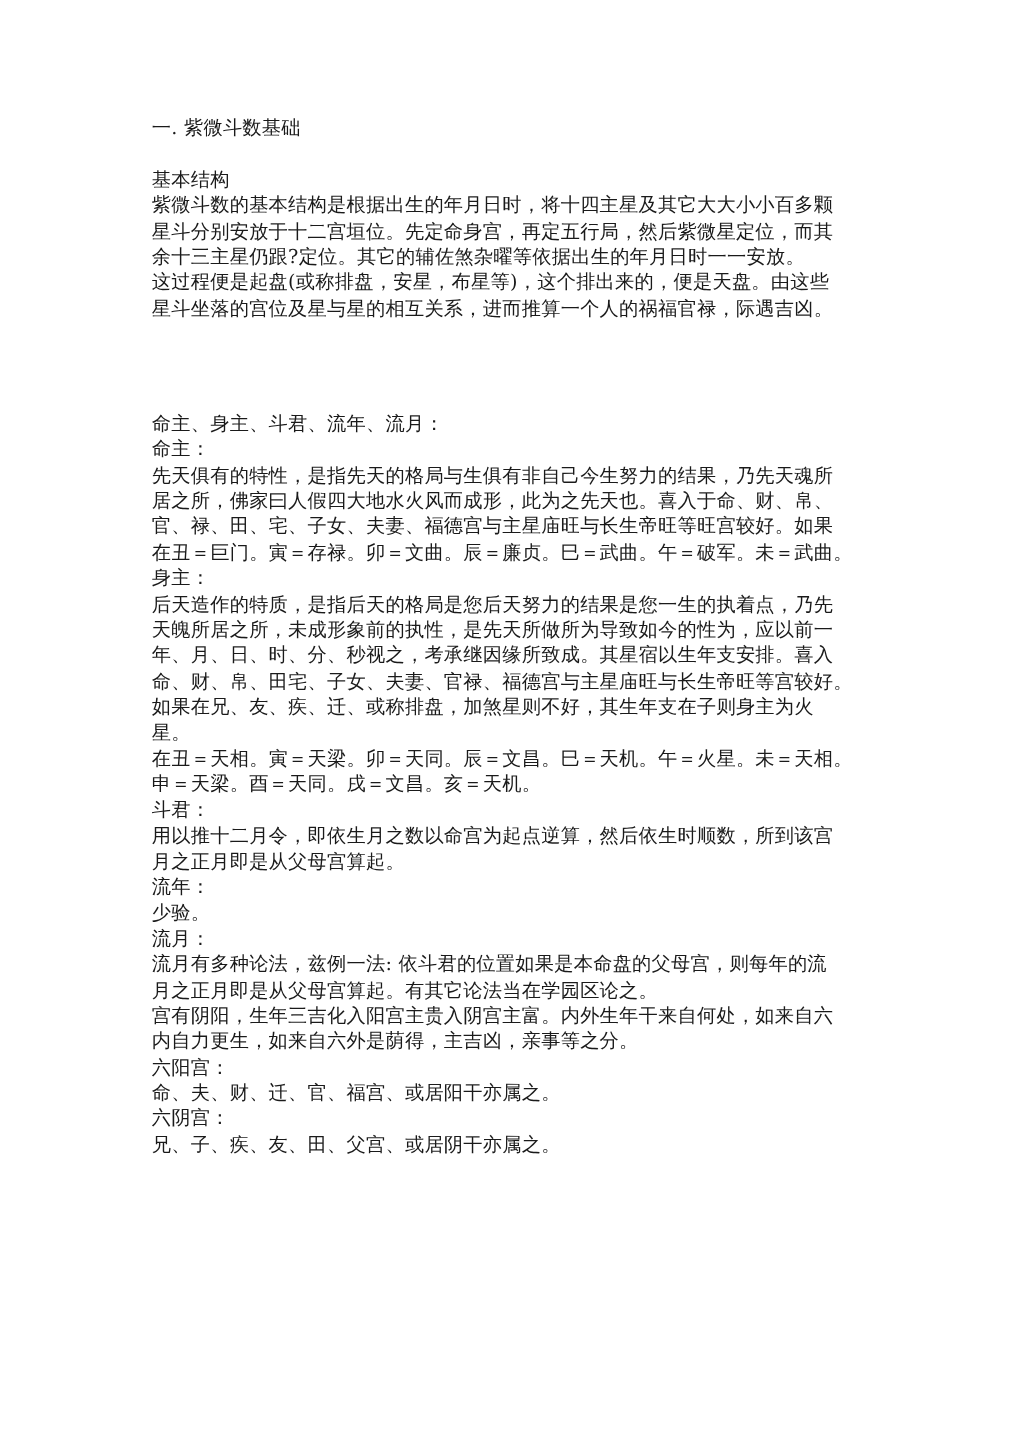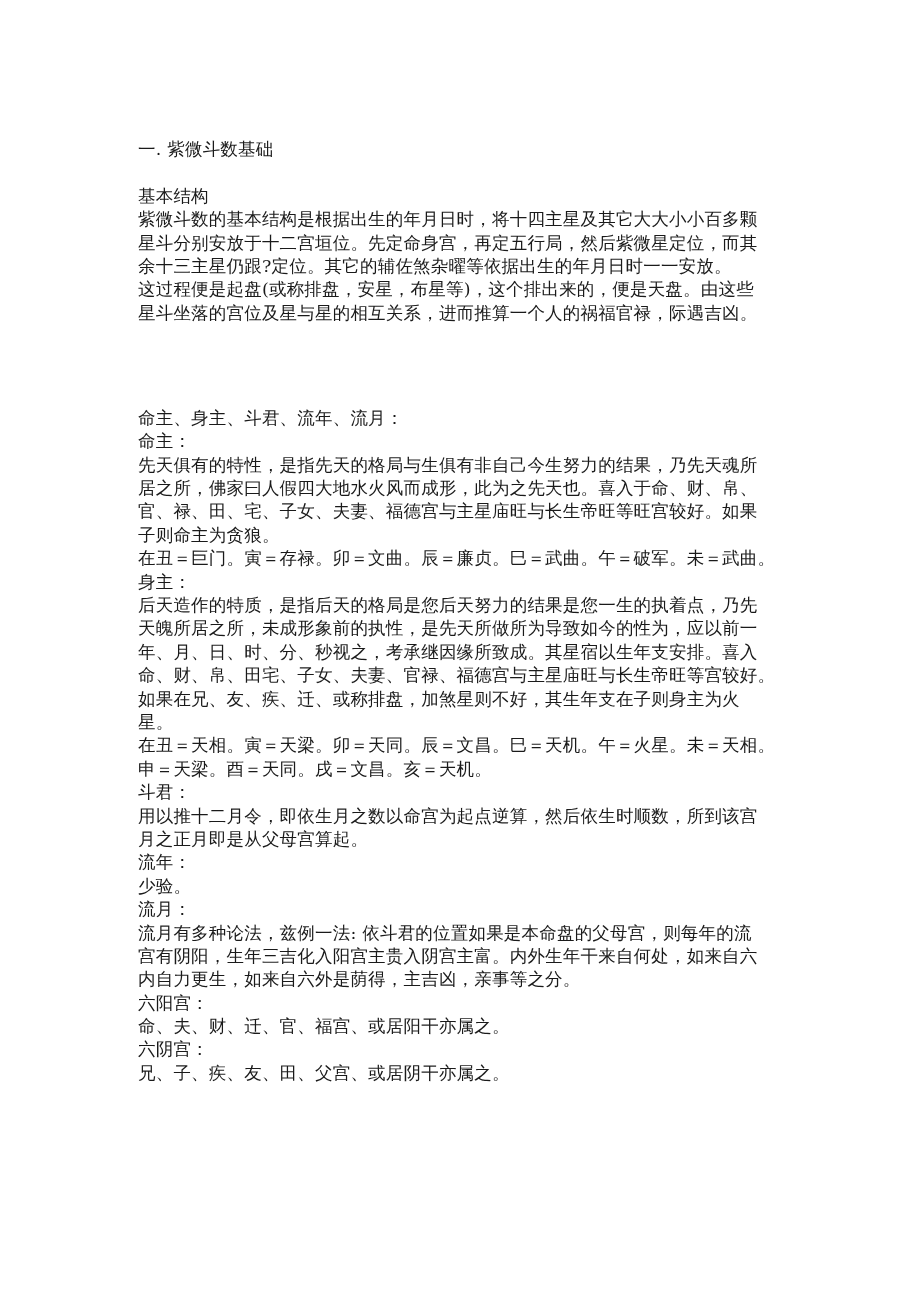--- a/index.html
+++ b/index.html
@@ -13,21 +13,20 @@
       position: relative;
       overflow: hidden;
       font-family: "DejaVu Serif", "Liberation Serif", serif;
       color: #1a1a1a;
     }
     .page {
       position: absolute;
       left: 138px;
       top: 106px;
       width: 650px;
-      margin-top: 32px;
     }
     .line {
       font-size: 17.5px;
       line-height: 23.4px;
       height: 23.4px;
       white-space: nowrap;
       letter-spacing: 0.2px;
     }
     .blank {
       height: 23.4px;
@@ -52,21 +51,20 @@
   <div class="blank"></div>
   <div class="blank"></div>
   <div class="blank-tall"></div>
 
   <div class="line">命主、身主、斗君、流年、流月：</div>
 
   <div class="line">命主：</div>
   <div class="line">先天俱有的特性，是指先天的格局与生俱有非自己今生努力的结果，乃先天魂所</div>
   <div class="line">居之所，佛家曰人假四大地水火风而成形，此为之先天也。喜入于命、财、帛、</div>
   <div class="line">官、禄、田、宅、子女、夫妻、福德宫与主星庙旺与长生帝旺等旺宫较好。如果</div>
-  <div class="line">子则命主为贪狼。</div>
   <div class="line">在丑＝巨门。寅＝存禄。卯＝文曲。辰＝廉贞。巳＝武曲。午＝破军。未＝武曲。</div>
 
   <div class="line">身主：</div>
   <div class="line">后天造作的特质，是指后天的格局是您后天努力的结果是您一生的执着点，乃先</div>
   <div class="line">天魄所居之所，未成形象前的执性，是先天所做所为导致如今的性为，应以前一</div>
   <div class="line">年、月、日、时、分、秒视之，考承继因缘所致成。其星宿以生年支安排。喜入</div>
   <div class="line">命、财、帛、田宅、子女、夫妻、官禄、福德宫与主星庙旺与长生帝旺等宫较好。</div>
   <div class="line">如果在兄、友、疾、迁、或称排盘，加煞星则不好，其生年支在子则身主为火</div>
   <div class="line">星。</div>
   <div class="line">在丑＝天相。寅＝天梁。卯＝天同。辰＝文昌。巳＝天机。午＝火星。未＝天相。</div>
@@ -74,20 +72,21 @@
 
   <div class="line">斗君：</div>
   <div class="line">用以推十二月令，即依生月之数以命宫为起点逆算，然后依生时顺数，所到该宫</div>
   <div class="line">月之正月即是从父母宫算起。</div>
 
   <div class="line">流年：</div>
   <div class="line">少验。</div>
 
   <div class="line">流月：</div>
   <div class="line">流月有多种论法，兹例一法: 依斗君的位置如果是本命盘的父母宫，则每年的流</div>
+  <div class="line">月之正月即是从父母宫算起。有其它论法当在学园区论之。</div>
 
   <div class="line">宫有阴阳，生年三吉化入阳宫主贵入阴宫主富。内外生年干来自何处，如来自六</div>
   <div class="line">内自力更生，如来自六外是荫得，主吉凶，亲事等之分。</div>
 
   <div class="line">六阳宫：</div>
   <div class="line">命、夫、财、迁、官、福宫、或居阳干亦属之。</div>
 
   <div class="line">六阴宫：</div>
   <div class="line">兄、子、疾、友、田、父宫、或居阴干亦属之。</div>
 </div>

